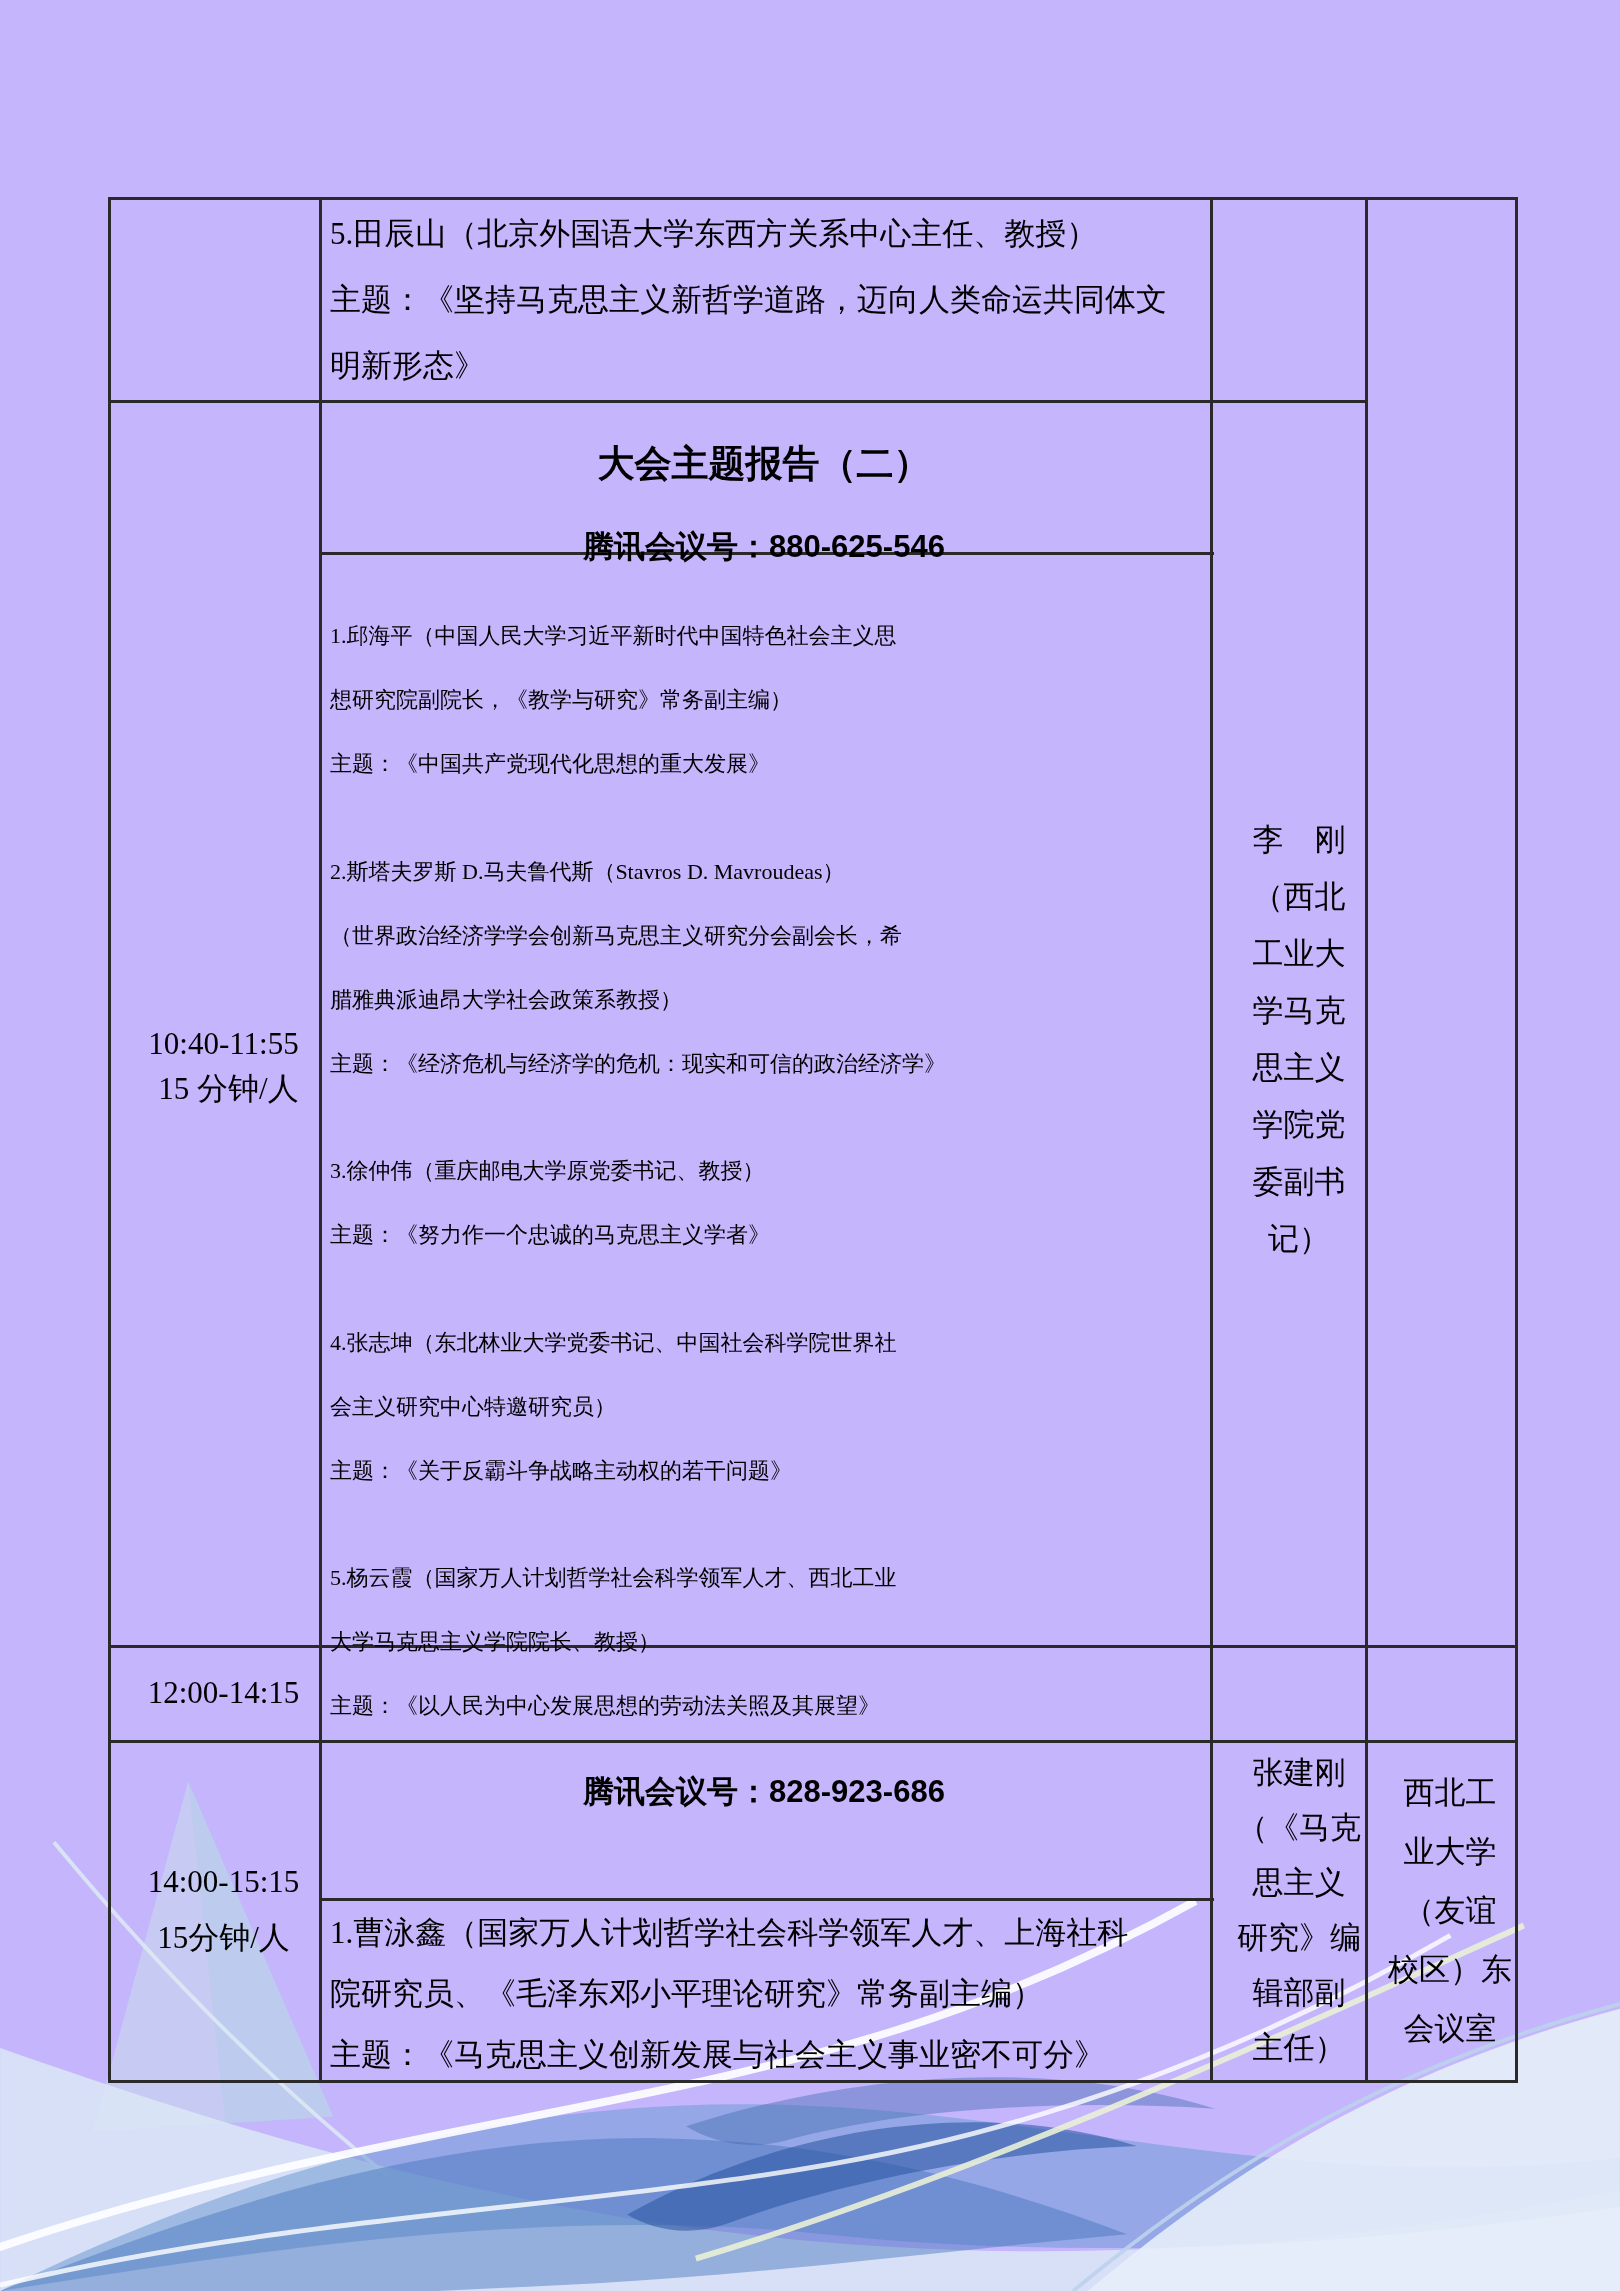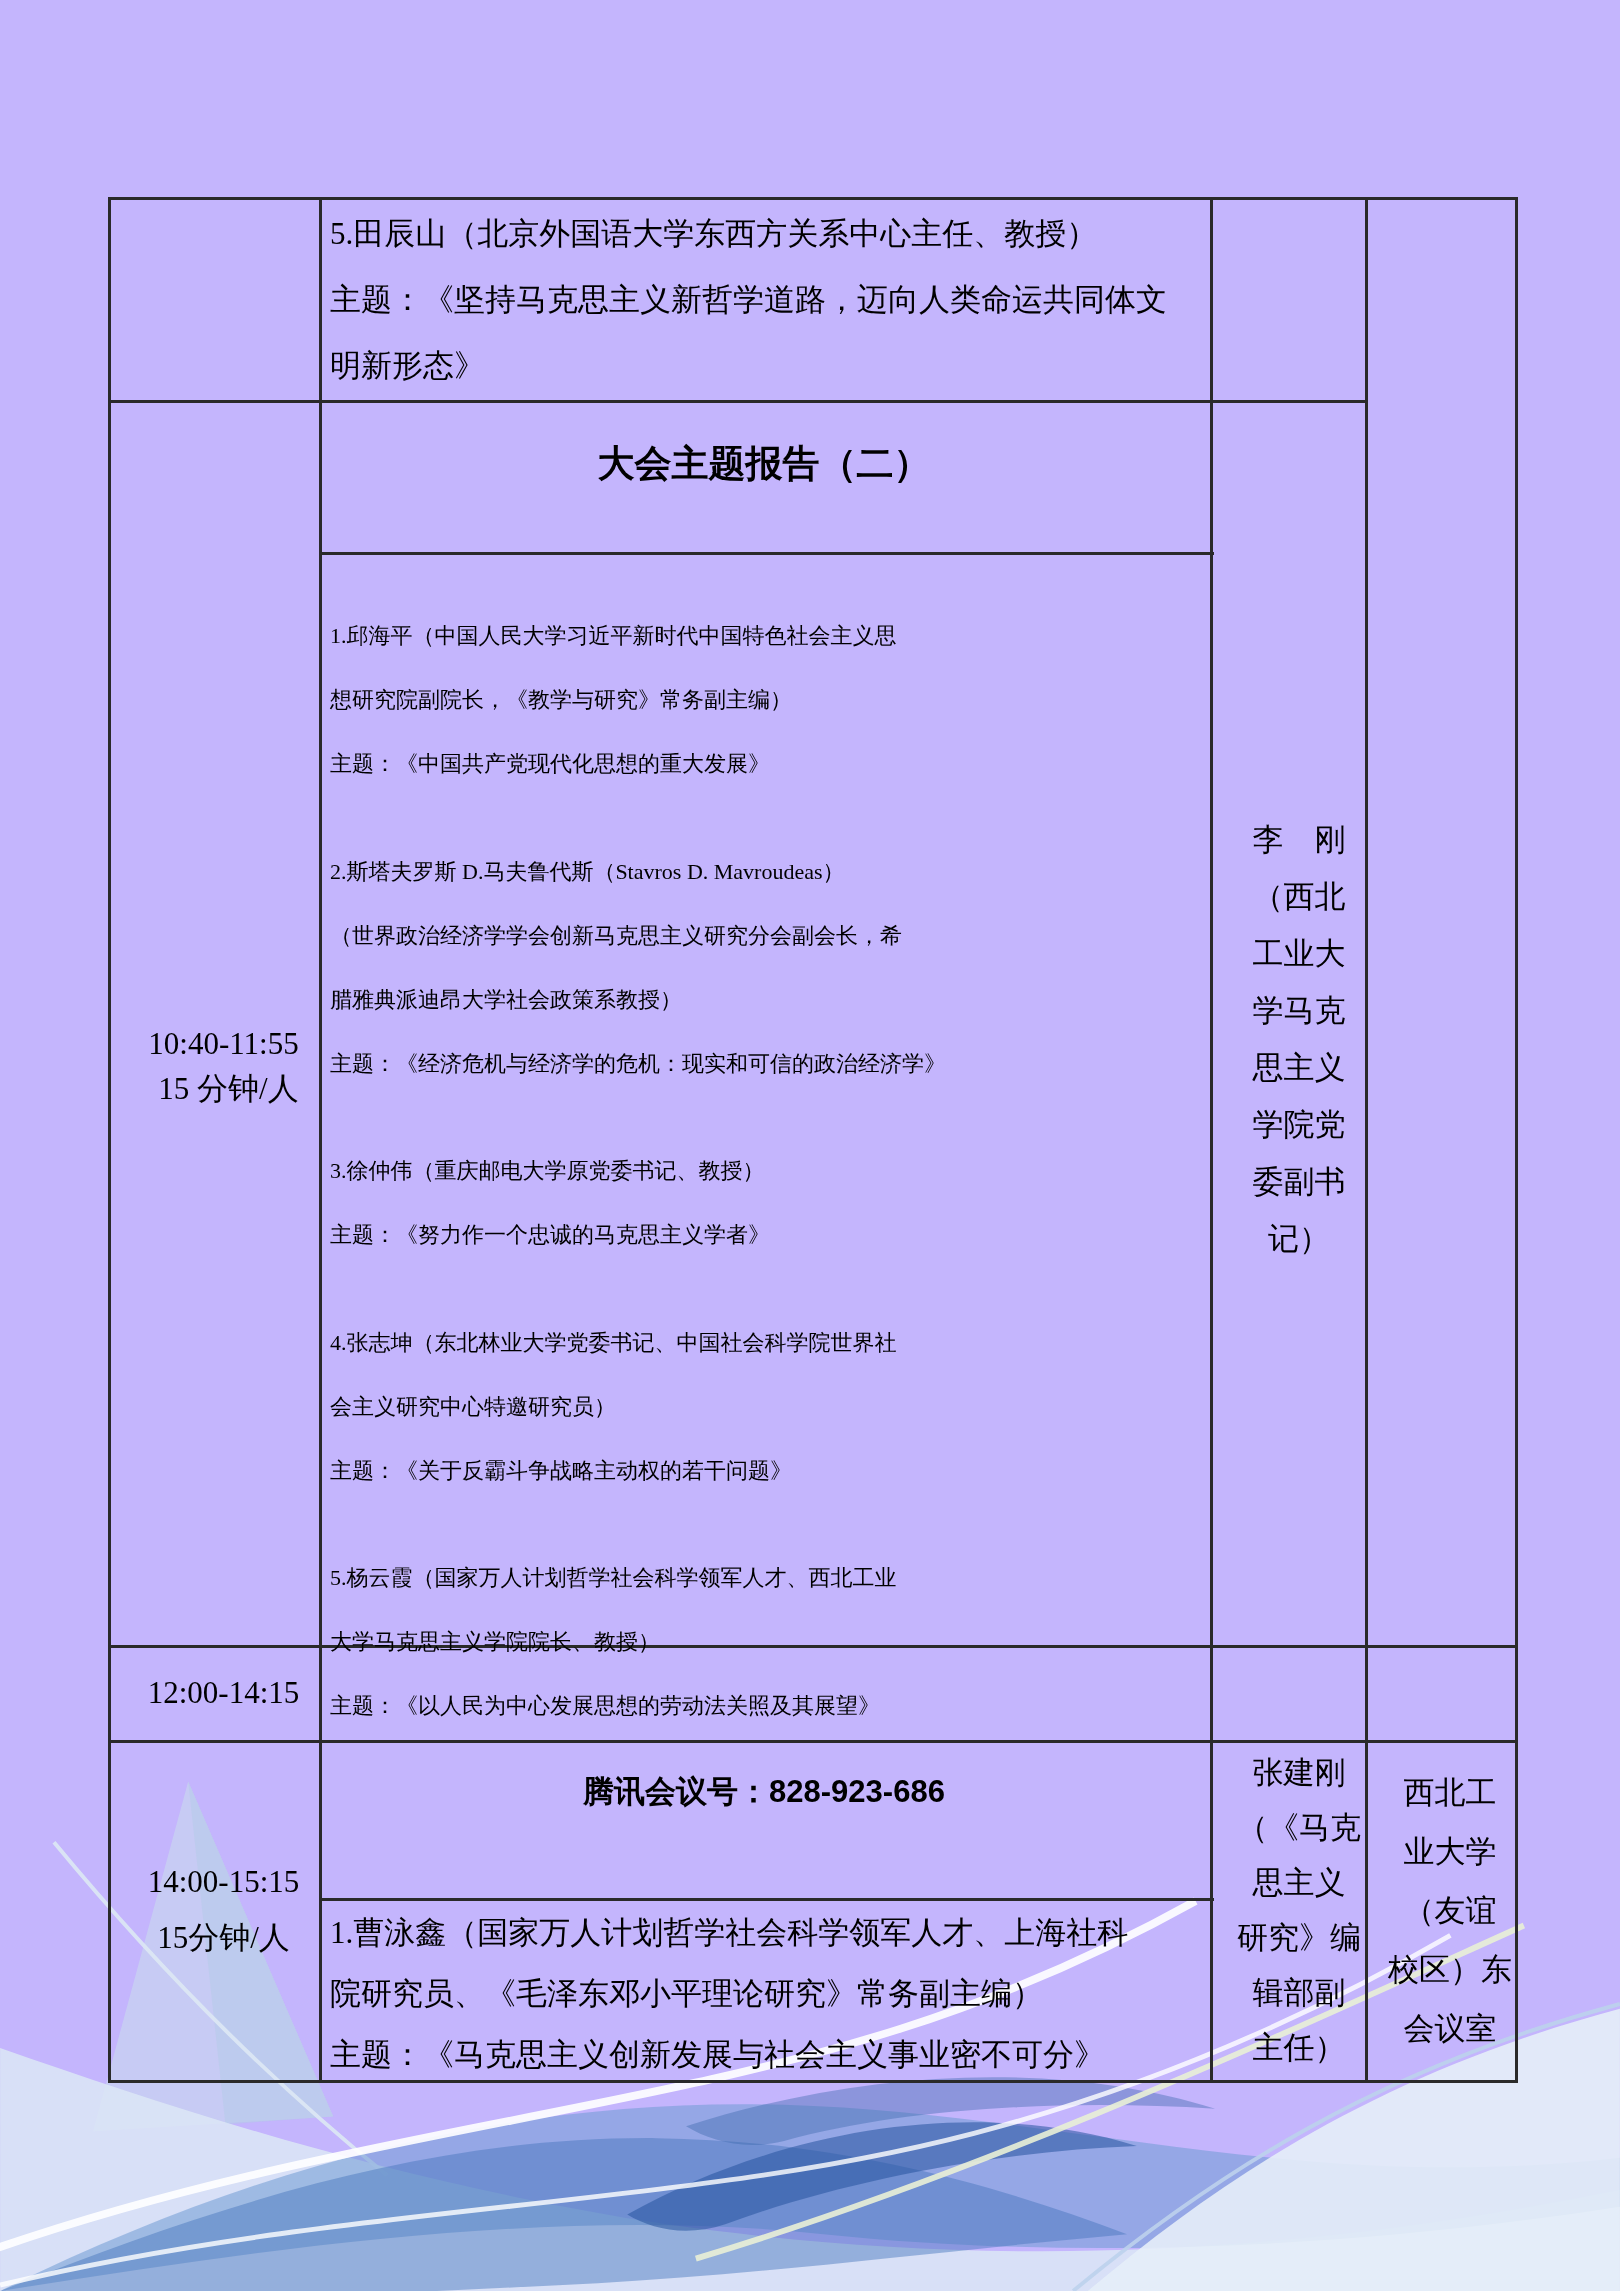--- a/index.html
+++ b/index.html
@@ -83,20 +83,21 @@
 
   <div class="txt rowA" style="left:330px; top:199px; width:880px;">5.田辰山（北京外国语大学东西方关系中心主任、教授）
 主题：《坚持马克思主义新哲学道路，迈向人类命运共同体文
 明新形态》</div>
 
   <div class="txt cell-center time-text" style="left:111px; top:403px; width:205px; height:1239px; padding-top:86px;text-align:right;">10:40-11:55
 15 分钟/人</div>
 
   <div class="txt hdr" style="left:321px; top:403px; width:886px; height:146px;">
     <div class="hdr-title" style="padding-top:7.8px;">大会主题报告（二）</div>
+    <div class="hdr-meeting">腾讯会议号：880-625-546</div>
   </div>
 
   <div class="txt speakers" style="left:330px; top:586px; width:880px;">
     <p>1.邱海平（中国人民大学习近平新时代中国特色社会主义思
 想研究院副院长，《教学与研究》常务副主编）
 主题：《中国共产党现代化思想的重大发展》</p>
     <p>2.斯塔夫罗斯 D.马夫鲁代斯（Stavros D. Mavroudeas）
 （世界政治经济学学会创新马克思主义研究分会副会长，希
 腊雅典派迪昂大学社会政策系教授）
 主题：《经济危机与经济学的危机：现实和可信的政治经济学》</p>

